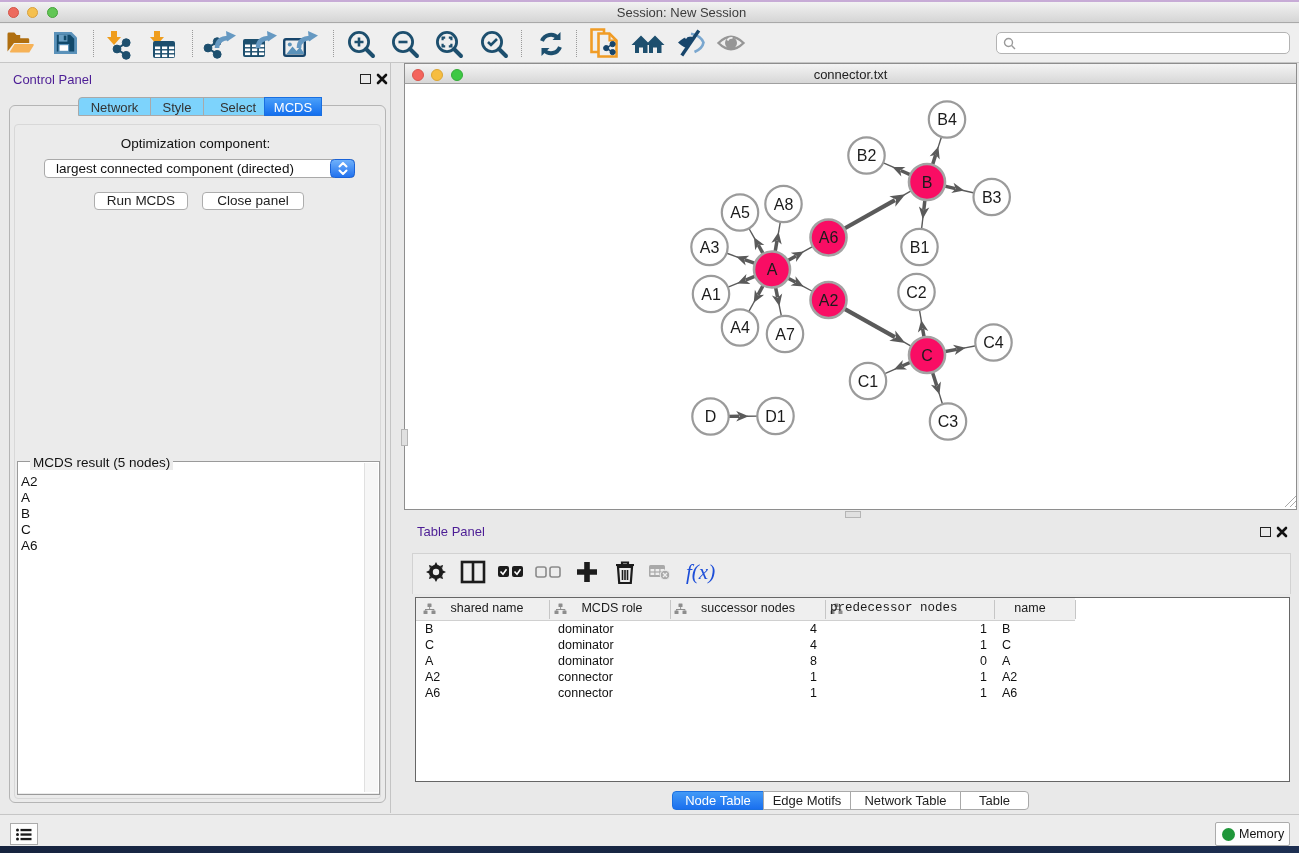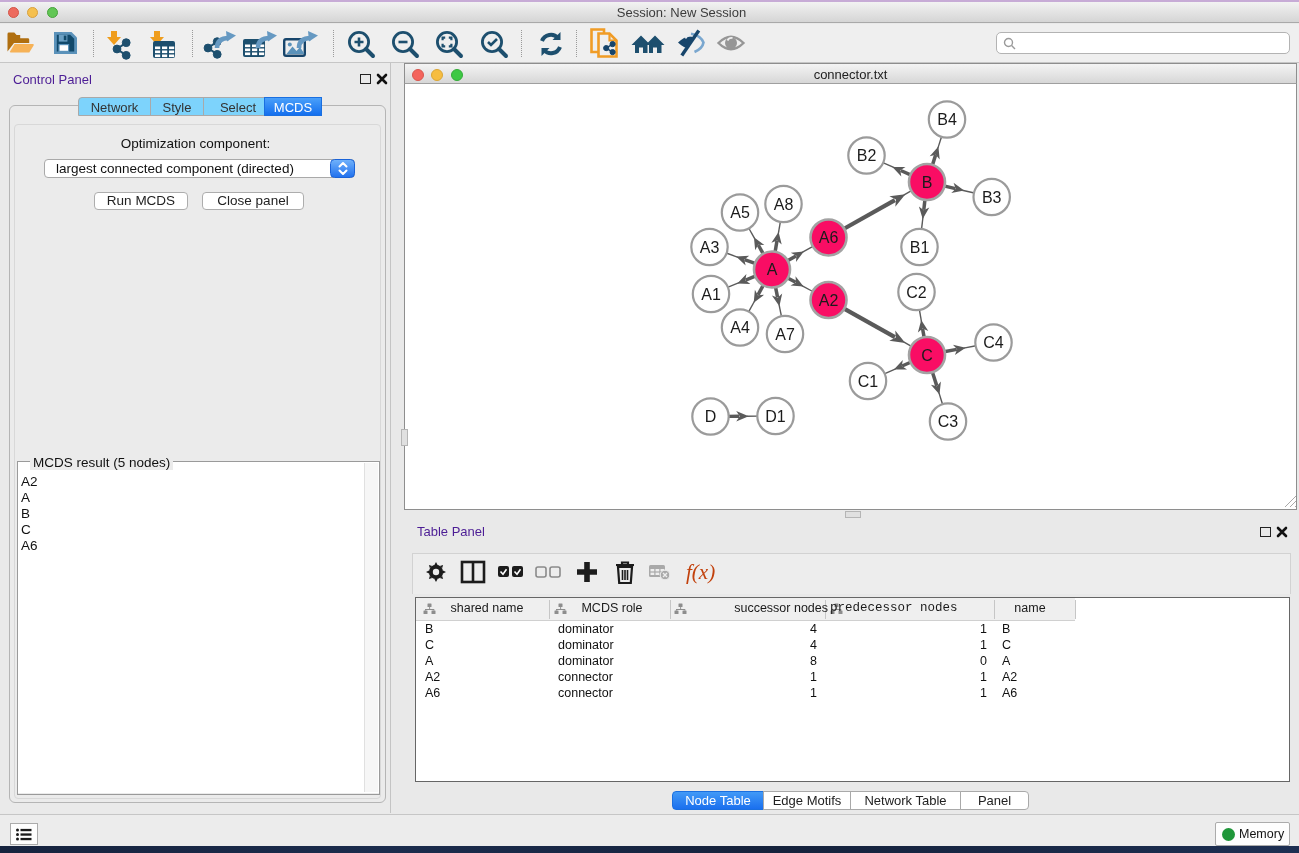--- a/index.html
+++ b/index.html
@@ -398,21 +398,21 @@
     <rect x="1" y="3" width="16" height="12" rx="1.5" fill="#a9a9a9"></rect>
     <rect x="2.5" y="7.0" width="3.8" height="2.4" fill="#eee"></rect>
     <rect x="7.5" y="7.0" width="3.8" height="2.4" fill="#eee"></rect>
     <rect x="12.5" y="7.0" width="3.8" height="2.4" fill="#eee"></rect>
     <rect x="2.5" y="10.6" width="3.8" height="2.4" fill="#eee"></rect>
     <rect x="7.5" y="10.6" width="3.8" height="2.4" fill="#eee"></rect>
     <rect x="12.5" y="10.6" width="3.8" height="2.4" fill="#eee"></rect>
     <circle cx="17" cy="13" r="4.8" fill="#a9a9a9" stroke="#ededed" stroke-width="1"></circle>
     <path d="M15 11 l4 4 M19 11 l-4 4" stroke="#eee" stroke-width="1.4"></path>
   </svg>
-<div class="abs" style="left:686px;top:560px;font-family:'Liberation Serif',serif;font-style:italic;font-size:21px;color:#c2410c;">f(x)</div>
+<div class="abs" style="left:686px;top:560px;font-family:'Liberation Serif',serif;font-style:italic;font-size:21px;color:#1d4ed8;">f(x)</div>
 <div class="abs" id="ttable"></div>
 <div class="abs" id="thead"></div>
 <div class="abs thdiv" style="left:549px;"></div>
 <div class="abs thdiv" style="left:670px;"></div>
 <div class="abs thdiv" style="left:825px;"></div>
 <div class="abs thdiv" style="left:994px;"></div>
 <div class="abs thdiv" style="left:1075px;"></div>
 <svg class="abs" style="left:423px;top:603px;" width="13" height="12" viewBox="0 0 13 12">
     <g fill="#8d8d8d">
       <rect x="4.5" y="0.5" width="4" height="3.4" rx="0.5"></rect>
@@ -444,21 +444,21 @@
     <g fill="#8d8d8d">
       <rect x="4.5" y="0.5" width="4" height="3.4" rx="0.5"></rect>
       <rect x="0.5" y="7.5" width="4" height="3.4" rx="0.5"></rect>
       <rect x="8.5" y="7.5" width="4" height="3.4" rx="0.5"></rect>
       <path d="M6.2 3.9 h0.9 v2 h-0.9 z"></path>
       <path d="M2 6 h9.3 v1 H2 z M2 6 h1 v1.6 H2 z M10.3 6 h1 v1.6 h-1 z"></path>
     </g>
   </svg>
 <div class="abs thtxt" style="left:407px;width:160px;text-align:center;">shared name</div>
 <div class="abs thtxt" style="left:532px;width:160px;text-align:center;">MCDS role</div>
-<div class="abs thtxt" style="left:668px;width:160px;text-align:right;">successor nodes</div>
+<div class="abs thtxt" style="left:668px;width:160px;text-align:center;">successor nodes</div>
 <div class="abs thtxt" style="left:830px;width:160px;text-align:left;font-family:Liberation Mono, monospace;">predecessor nodes</div>
 <div class="abs thtxt" style="left:950px;width:160px;text-align:center;">name</div>
 <div class="abs trow" style="left:425px;top:622px;">B</div>
 <div class="abs trow" style="left:558px;top:622px;">dominator</div>
 <div class="abs trow" style="left:717px;top:622px;width:100px;text-align:right;">4</div>
 <div class="abs trow" style="left:887px;top:622px;width:100px;text-align:right;">1</div>
 <div class="abs trow" style="left:1002px;top:622px;">B</div>
 <div class="abs trow" style="left:425px;top:638px;">C</div>
 <div class="abs trow" style="left:558px;top:638px;">dominator</div>
 <div class="abs trow" style="left:717px;top:638px;width:100px;text-align:right;">4</div>
@@ -475,21 +475,21 @@
 <div class="abs trow" style="left:887px;top:670px;width:100px;text-align:right;">1</div>
 <div class="abs trow" style="left:1002px;top:670px;">A2</div>
 <div class="abs trow" style="left:425px;top:686px;">A6</div>
 <div class="abs trow" style="left:558px;top:686px;">connector</div>
 <div class="abs trow" style="left:717px;top:686px;width:100px;text-align:right;">1</div>
 <div class="abs trow" style="left:887px;top:686px;width:100px;text-align:right;">1</div>
 <div class="abs trow" style="left:1002px;top:686px;">A6</div>
 <div class="abs btab" style="left:672px;width:92px;background:linear-gradient(#429af7,#1a6fee);border-color:#1a6fe0;color:#fff;border-radius:4px 0 0 4px;">Node Table</div>
 <div class="abs btab" style="left:763px;width:88px;">Edge Motifs</div>
 <div class="abs btab" style="left:850px;width:111px;">Network Table</div>
-<div class="abs btab" style="left:960px;width:69px;border-radius:0 4px 4px 0;">Panel</div>
+<div class="abs btab" style="left:960px;width:69px;border-radius:0 4px 4px 0;">Table</div>
 <div class="abs" id="statusbar"></div>
 <div class="abs" style="left:10px;top:823px;width:28px;height:22px;background:#fdfdfd;border:1px solid #ababab;"></div>
 <svg class="abs" style="left:16px;top:828px;" width="16" height="13" viewBox="0 0 16 13">
     <g fill="#1a1a1a">
       <circle cx="1.5" cy="2" r="1.5"></circle>
       <rect x="4.5" y="0.9" width="11" height="2.3"></rect>
       <circle cx="1.5" cy="6.5" r="1.5"></circle>
       <rect x="4.5" y="5.4" width="11" height="2.3"></rect>
       <circle cx="1.5" cy="11" r="1.5"></circle>
       <rect x="4.5" y="9.9" width="11" height="2.3"></rect>

